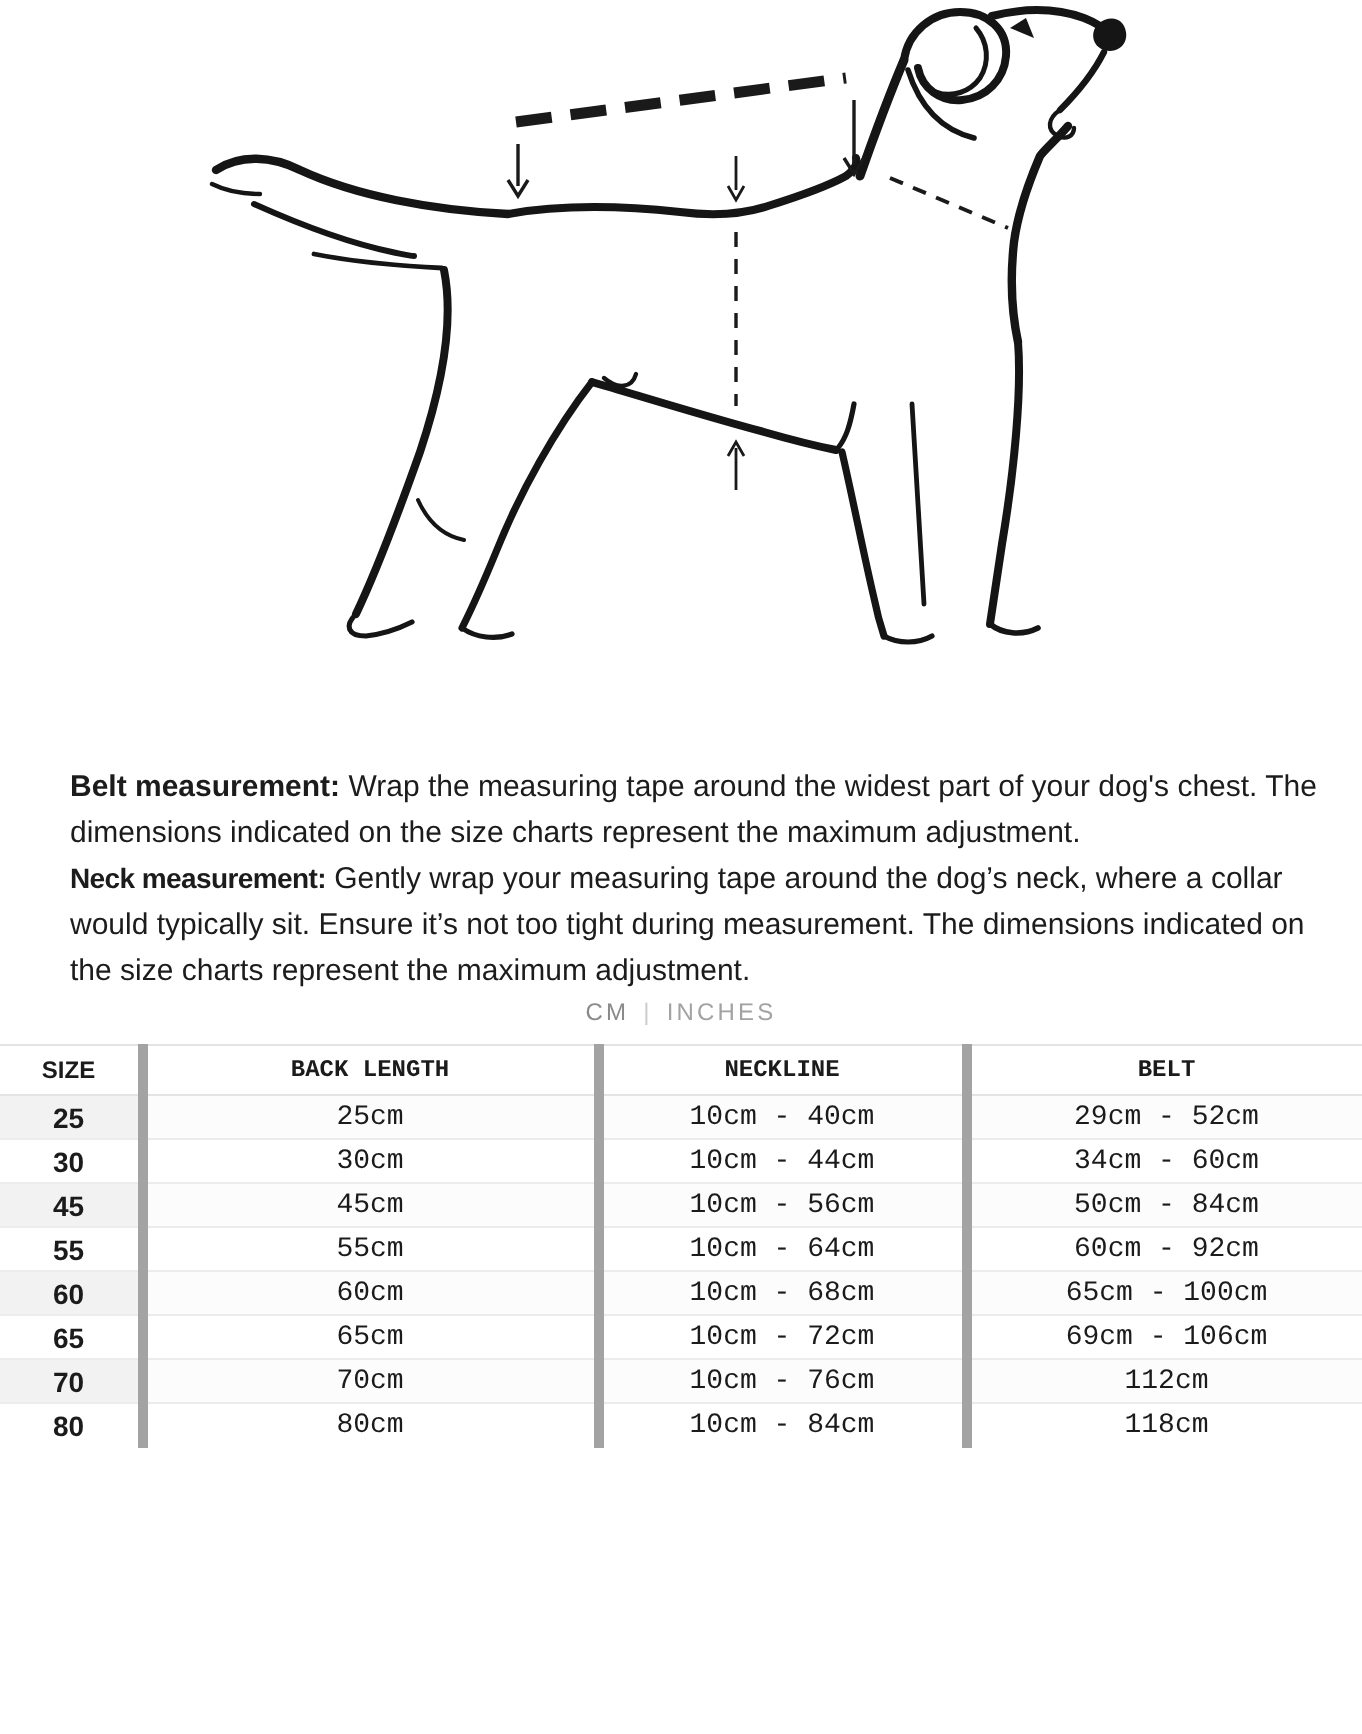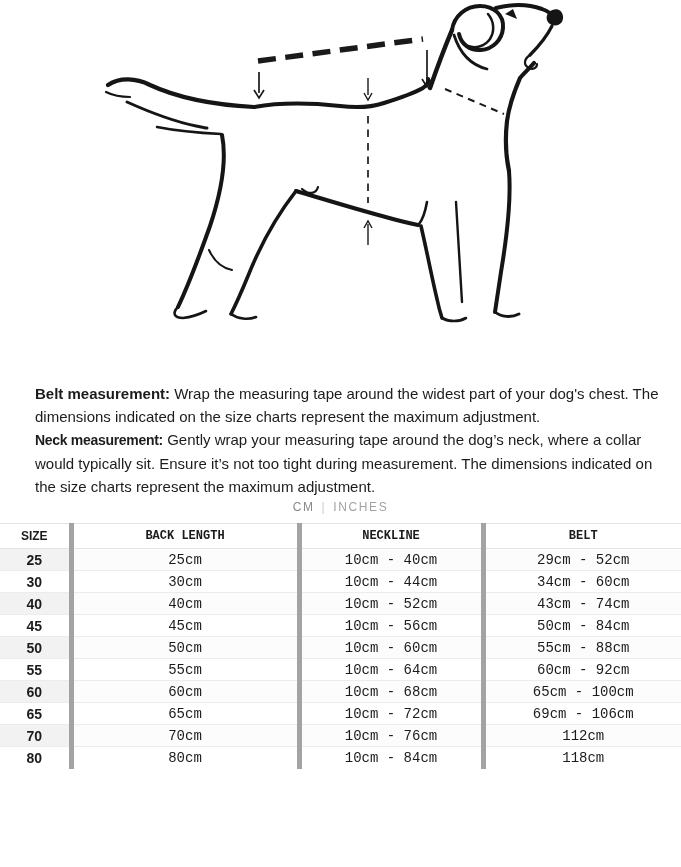--- a/index.html
+++ b/index.html
@@ -141,36 +141,24 @@
         <td>10cm - 40cm</td>
         <td>29cm - 52cm</td>
       </tr>
       <tr>
         <td class="col-size">30</td>
         <td>30cm</td>
         <td>10cm - 44cm</td>
         <td>34cm - 60cm</td>
       </tr>
       <tr>
-        <td class="col-size">40</td>
-        <td>40cm</td>
-        <td>10cm - 52cm</td>
-        <td>43cm - 74cm</td>
-      </tr>
-      <tr>
         <td class="col-size">45</td>
         <td>45cm</td>
         <td>10cm - 56cm</td>
         <td>50cm - 84cm</td>
-      </tr>
-      <tr>
-        <td class="col-size">50</td>
-        <td>50cm</td>
-        <td>10cm - 60cm</td>
-        <td>55cm - 88cm</td>
       </tr>
       <tr>
         <td class="col-size">55</td>
         <td>55cm</td>
         <td>10cm - 64cm</td>
         <td>60cm - 92cm</td>
       </tr>
       <tr>
         <td class="col-size">60</td>
         <td>60cm</td>

